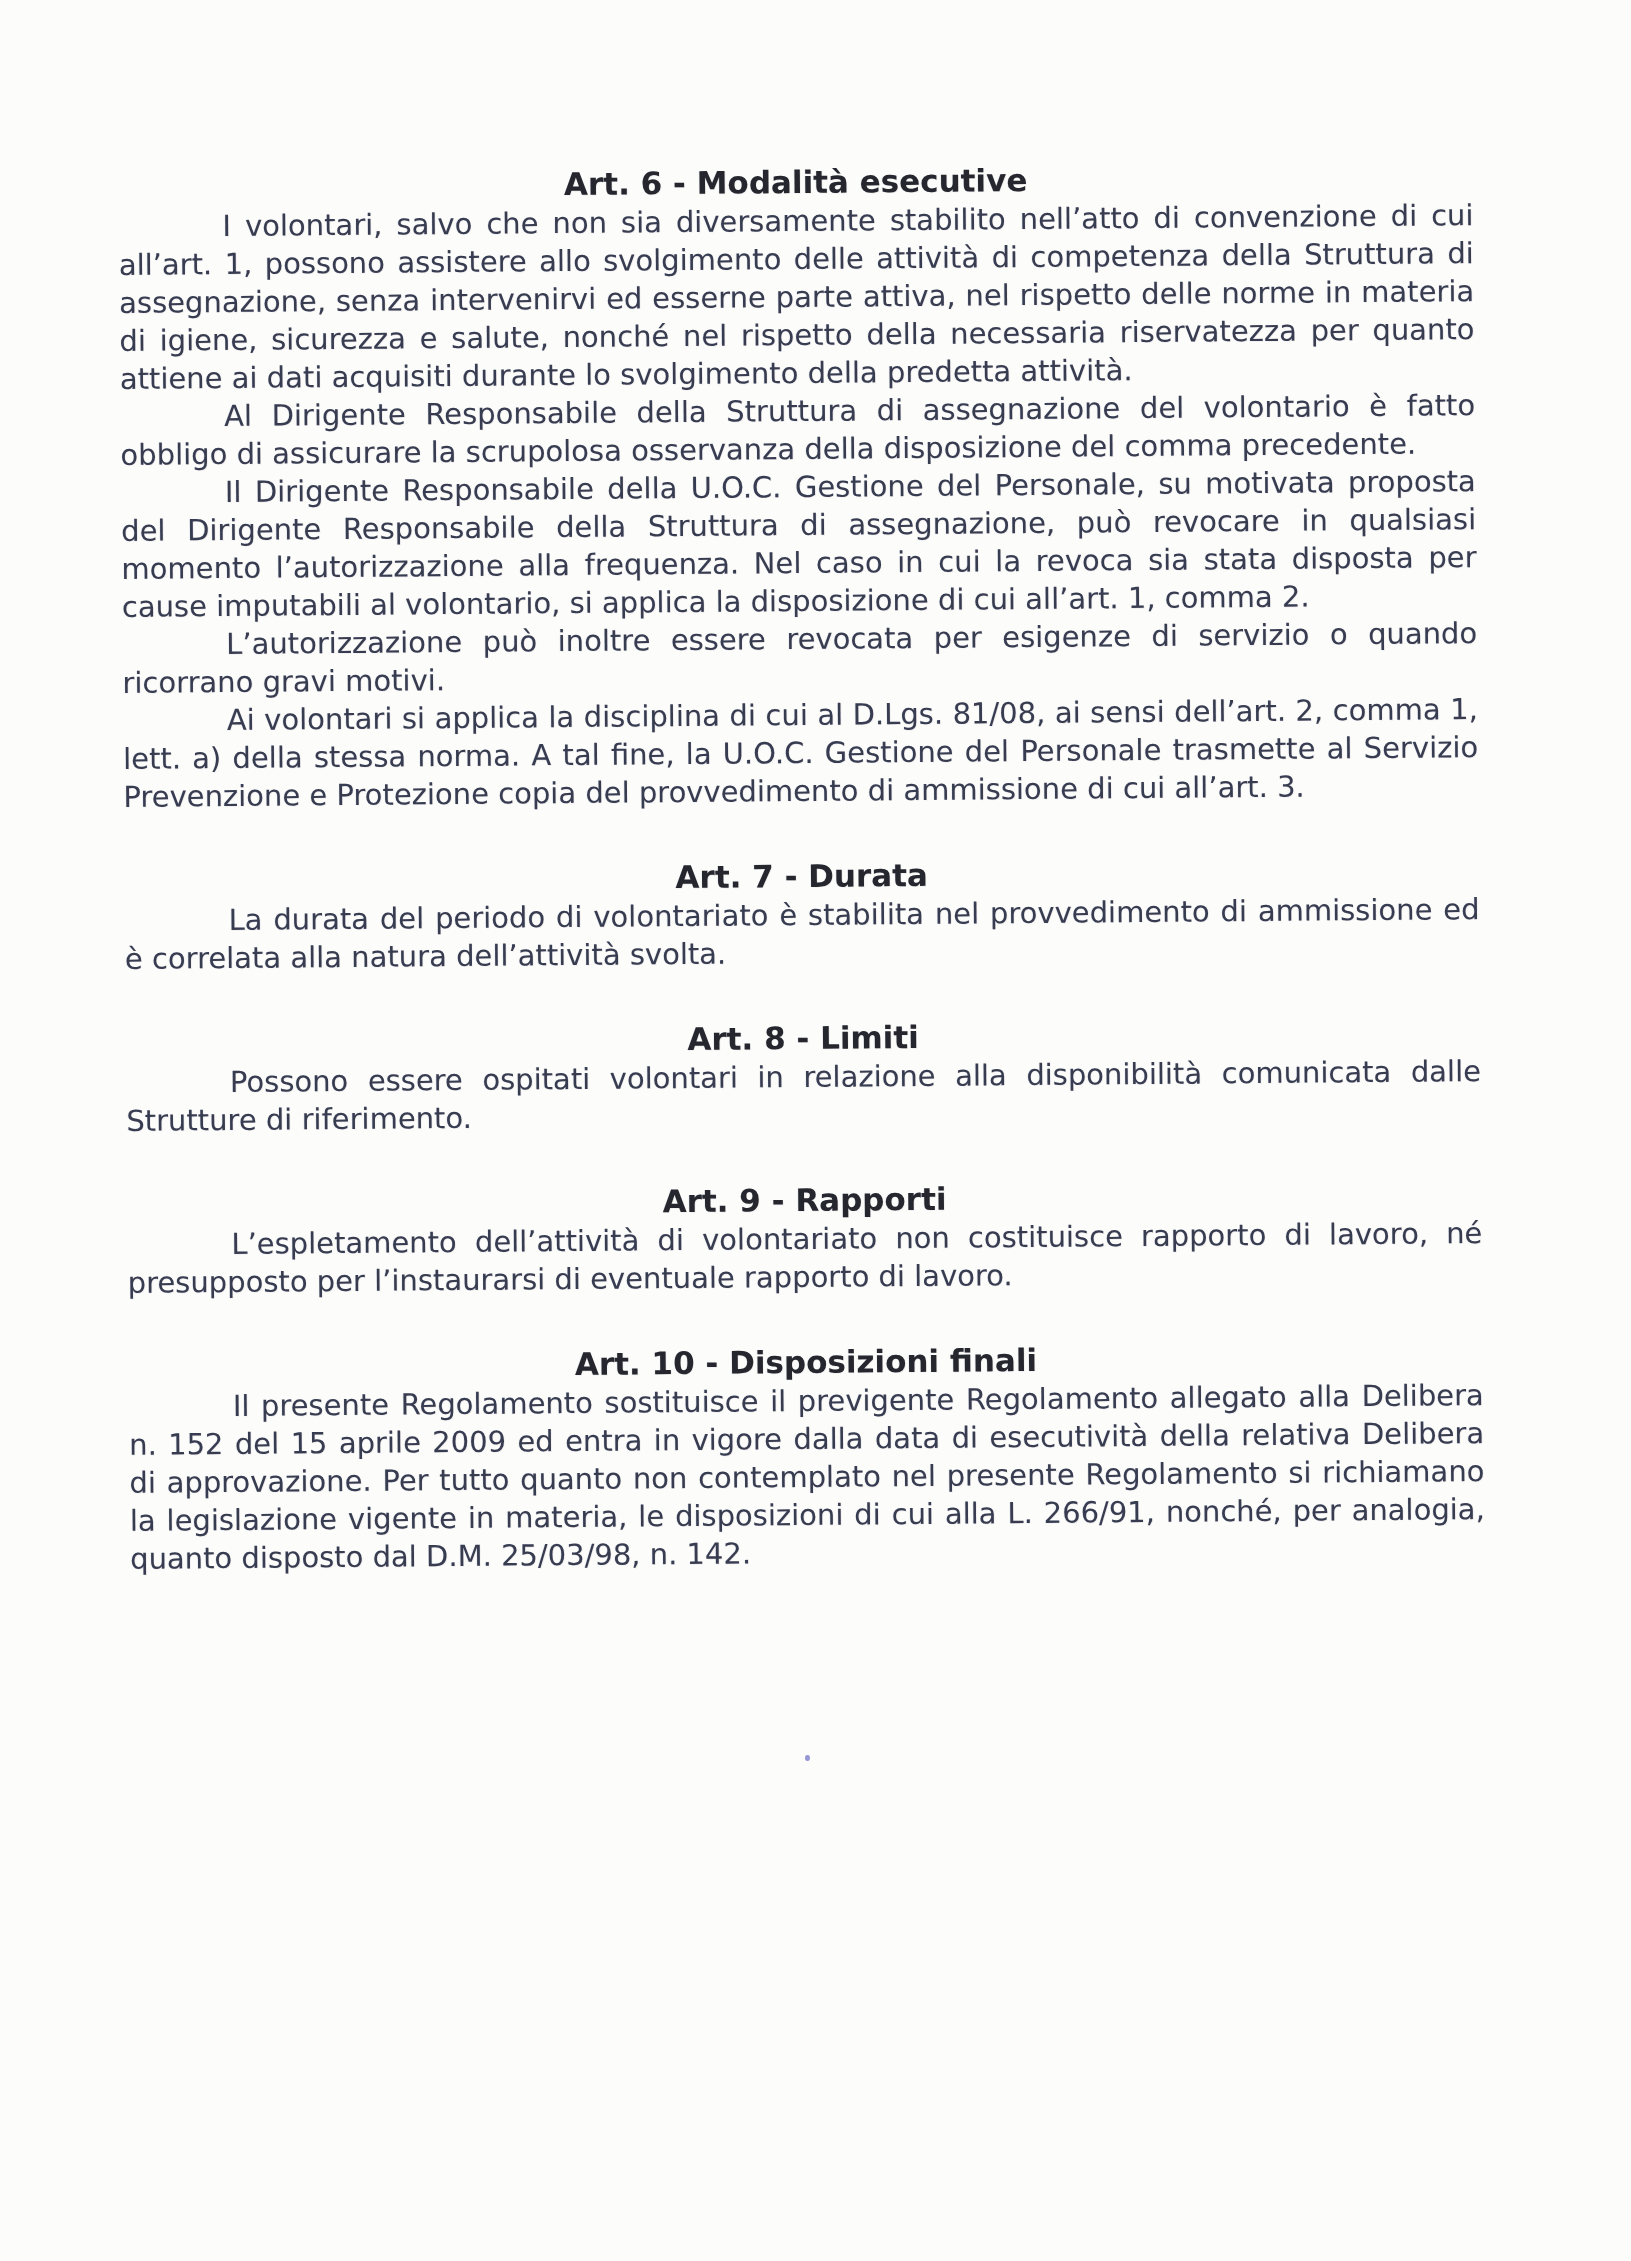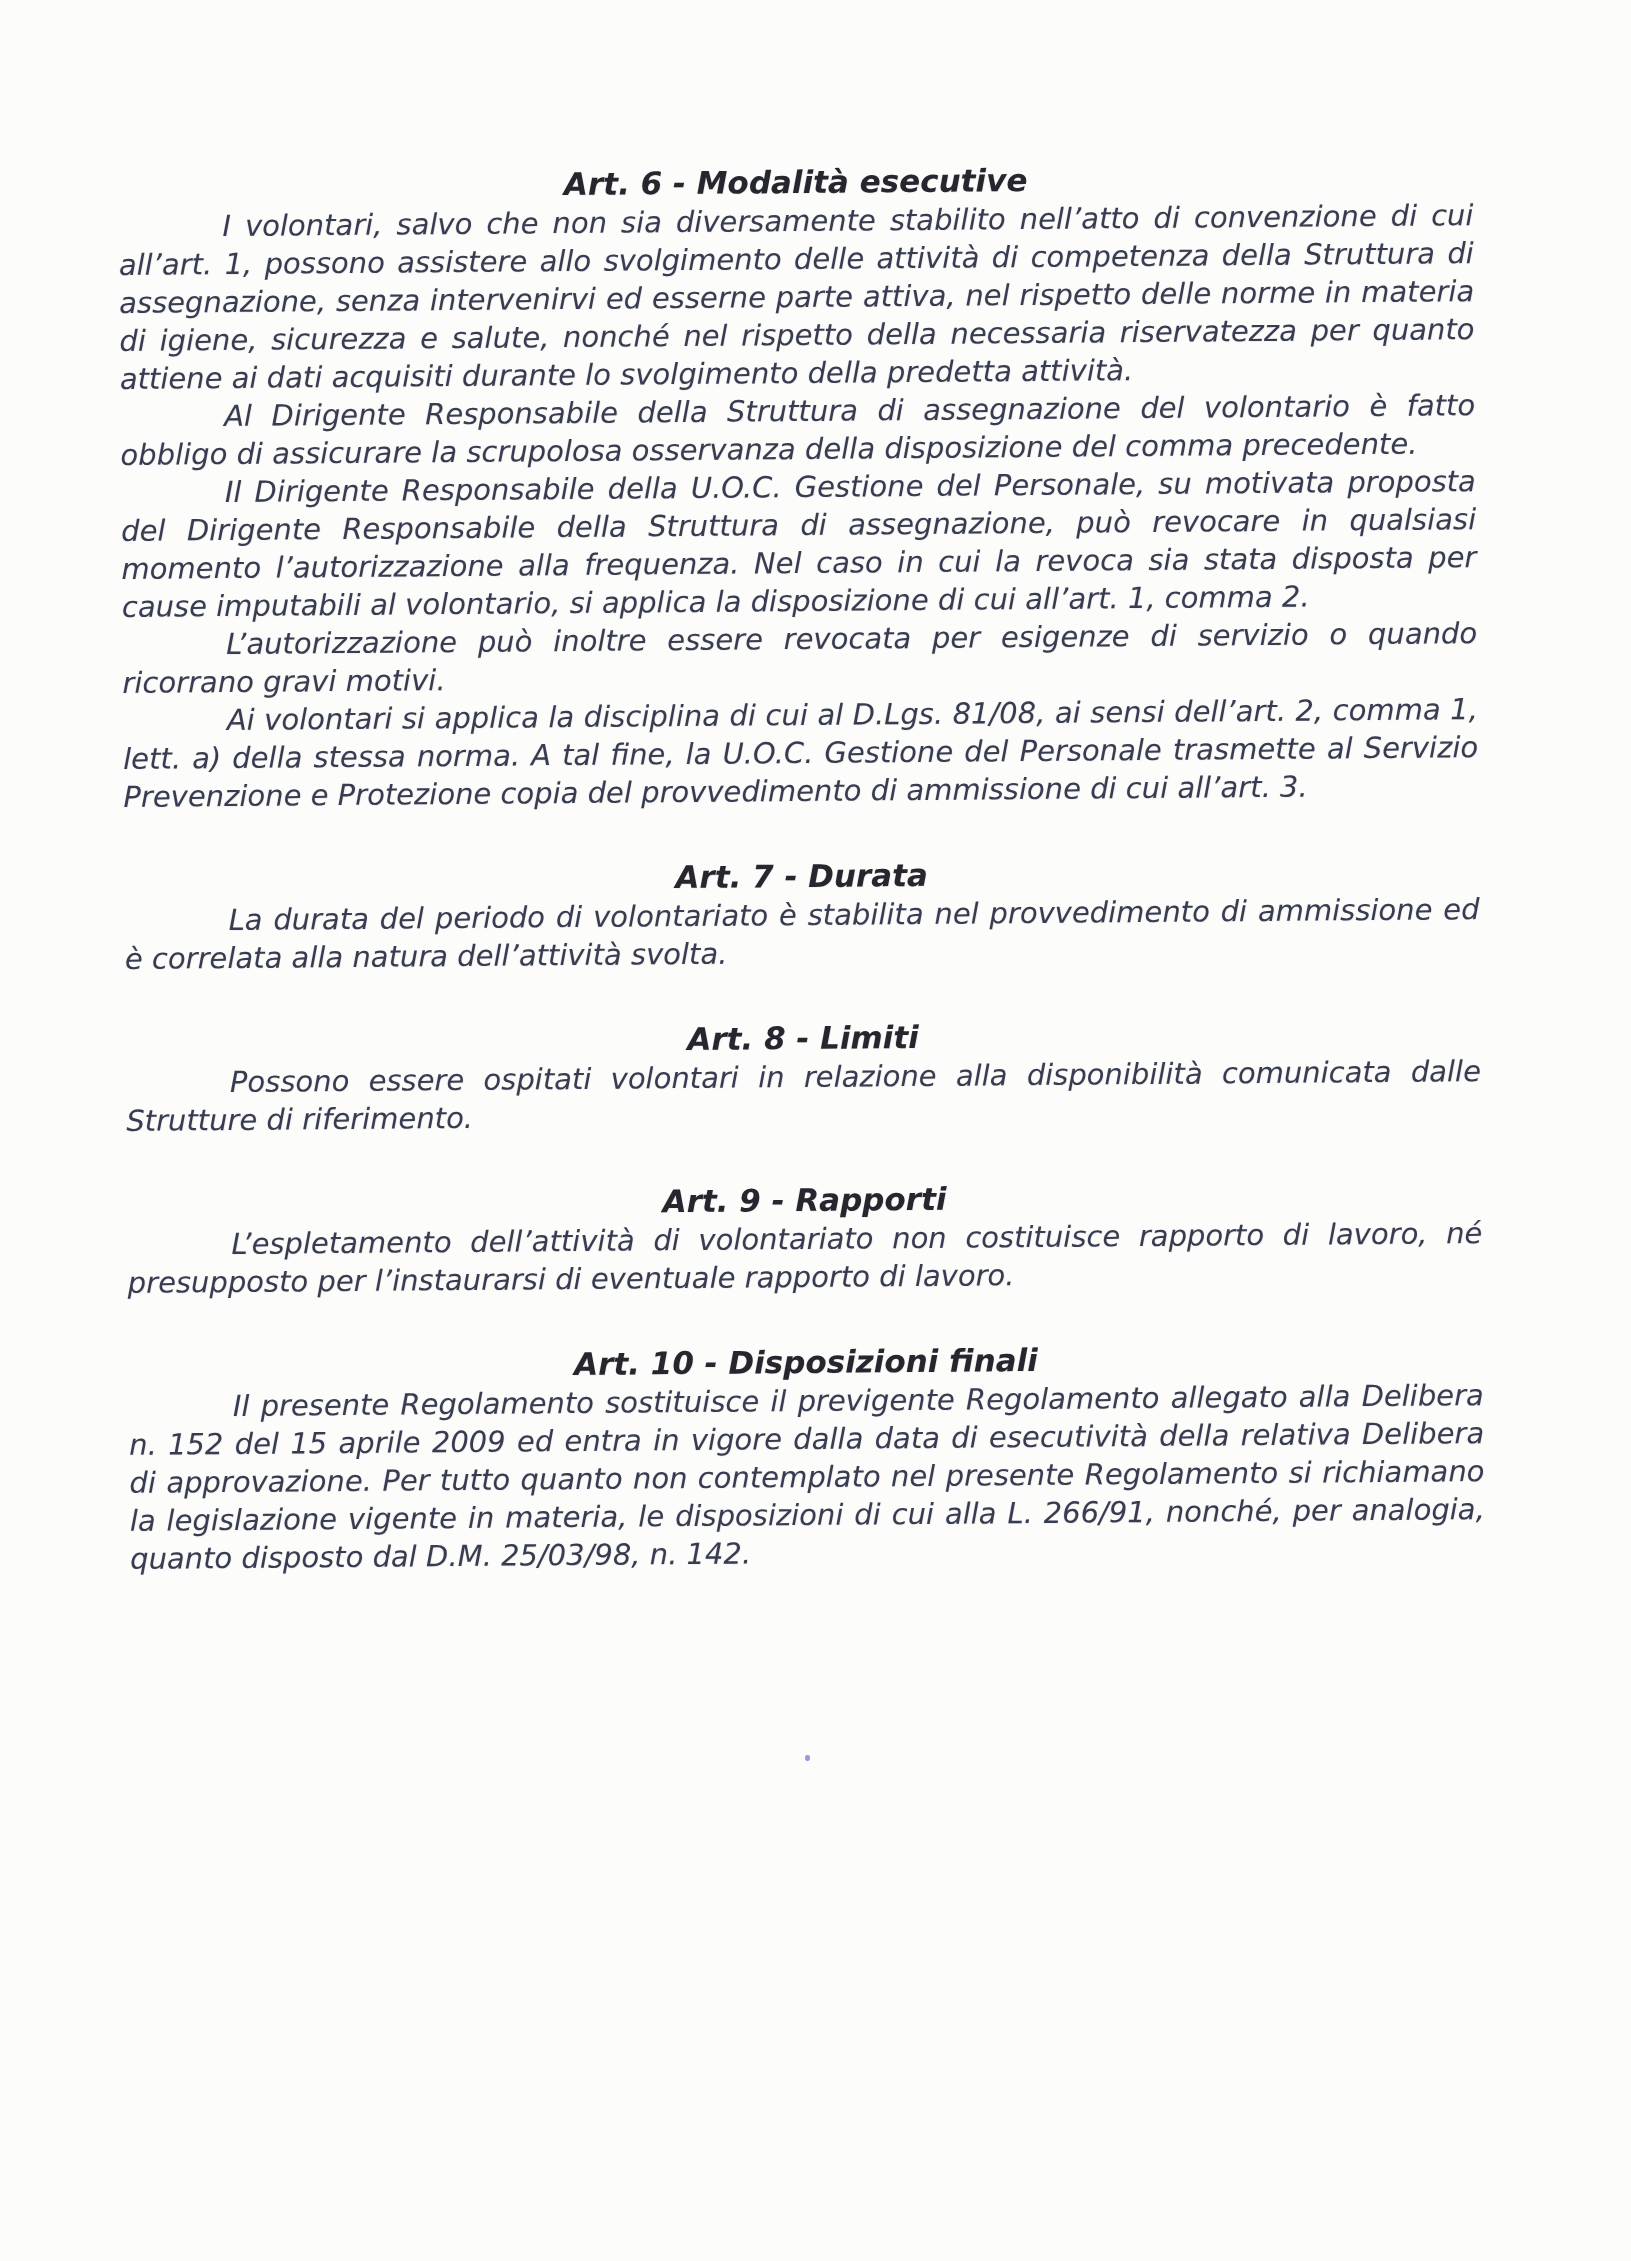--- a/index.html
+++ b/index.html
@@ -12,21 +12,20 @@
   body{
     width:1632px;height:2261px;
     background:var(--paper);
     font-family:"DejaVu Sans","Liberation Sans",sans-serif;
   }
   .page{
     position:relative;
     width:1632px;height:2261px;
     background:var(--paper);
     overflow:hidden;
-    font-style:italic;
   }
   .content{
     position:absolute;
     left:118px;top:163px;width:1355px;
     color:var(--ink);
     font-size:29px;
     line-height:38px;
     text-align:justify;
     text-justify:inter-word;
     transform:rotate(-0.5deg);

